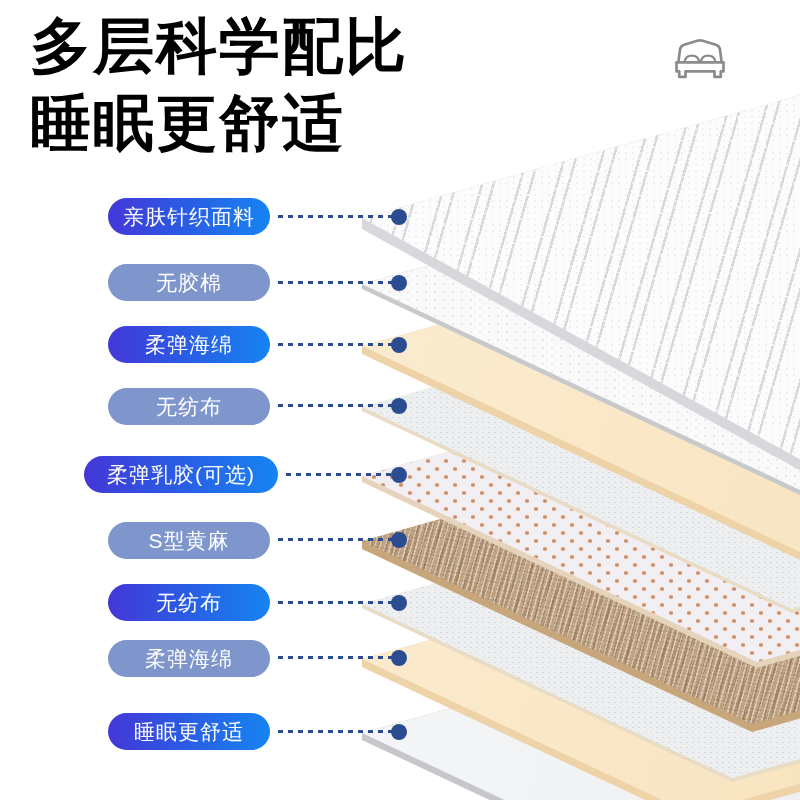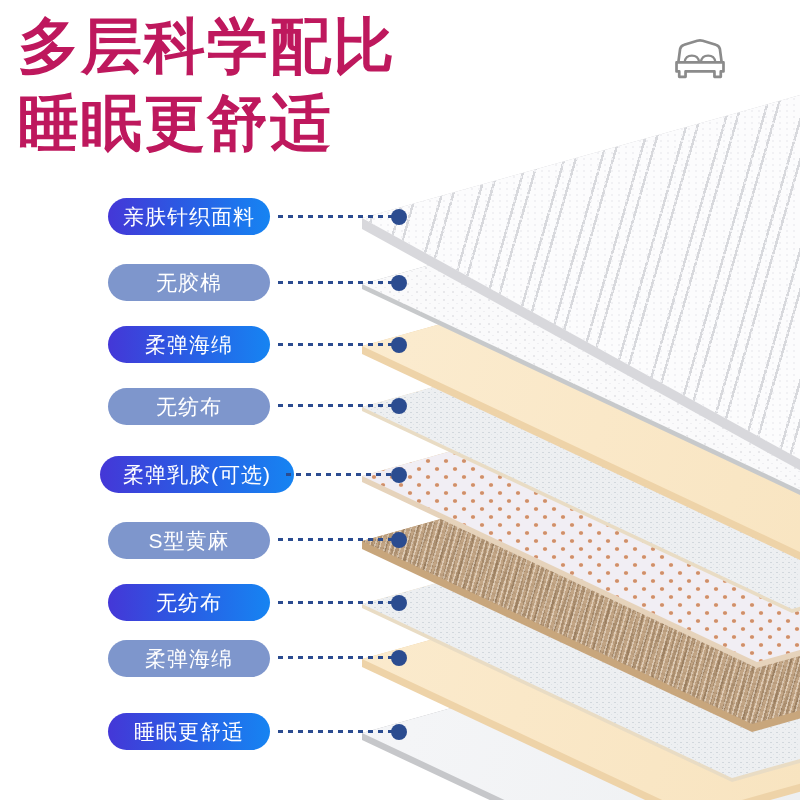--- a/index.html
+++ b/index.html
@@ -2,37 +2,37 @@
 <html><head>
 <meta charset="utf-8">
 <style>
   html,body{margin:0;padding:0;background:#ffffff;}
   #stage{
     position:relative;width:800px;height:800px;overflow:hidden;background:#ffffff;
     font-family:"Liberation Sans","DejaVu Sans",sans-serif;
   }
   
   .title{
-    position:absolute;left:18px;top:8px;z-index:45;
-    font-size:61px;font-weight:800;color:#be185d;line-height:77px;letter-spacing:2px;
+    position:absolute;left:30px;top:8px;z-index:45;
+    font-size:61px;font-weight:800;color:#000000;line-height:77px;letter-spacing:2px;
     white-space:nowrap;
   }
   
   .bed-icon{position:absolute;left:672px;top:35px;width:56px;height:44px;z-index:45;}
   
   .pill{
     position:absolute;height:37px;line-height:37px;border-radius:19px;z-index:40;
     color:#ffffff;font-size:21px;text-align:center;font-weight:500;letter-spacing:1px;
     white-space:nowrap;
   }
   .pill.grad{background:linear-gradient(90deg,#4437d7 0%,#2b5ae3 45%,#1684f2 100%);}
   .pill.muted{background:#7e96cc;}
   .pill{left:108px;width:162px;}
   .pill.p1{top:198px;} .pill.p2{top:264px;} .pill.p3{top:326px;}
-  .pill.p4{top:388px;} .pill.p5{top:456px;left:100px;width:194px;}
+  .pill.p4{top:388px;} .pill.p5{top:456px;left:84px;width:194px;}
   .pill.p6{top:522px;} .pill.p7{top:584px;} .pill.p8{top:640px;} .pill.p9{top:713px;}
   
   .dash{
     position:absolute;height:3px;z-index:40;left:278px;width:114px;
     background:repeating-linear-gradient(90deg,#2b4c90 0 5px,transparent 5px 10px);
   }
   .dash.d1{top:215px;} .dash.d2{top:281px;} .dash.d3{top:343px;}
   .dash.d4{top:404px;} .dash.d5{top:473px;left:286px;width:106px;}
   .dash.d6{top:538px;} .dash.d7{top:601px;} .dash.d8{top:656px;} .dash.d9{top:730px;}
   .dot{position:absolute;width:16px;height:16px;border-radius:50%;background:#2b4c90;z-index:41;left:391px;}

